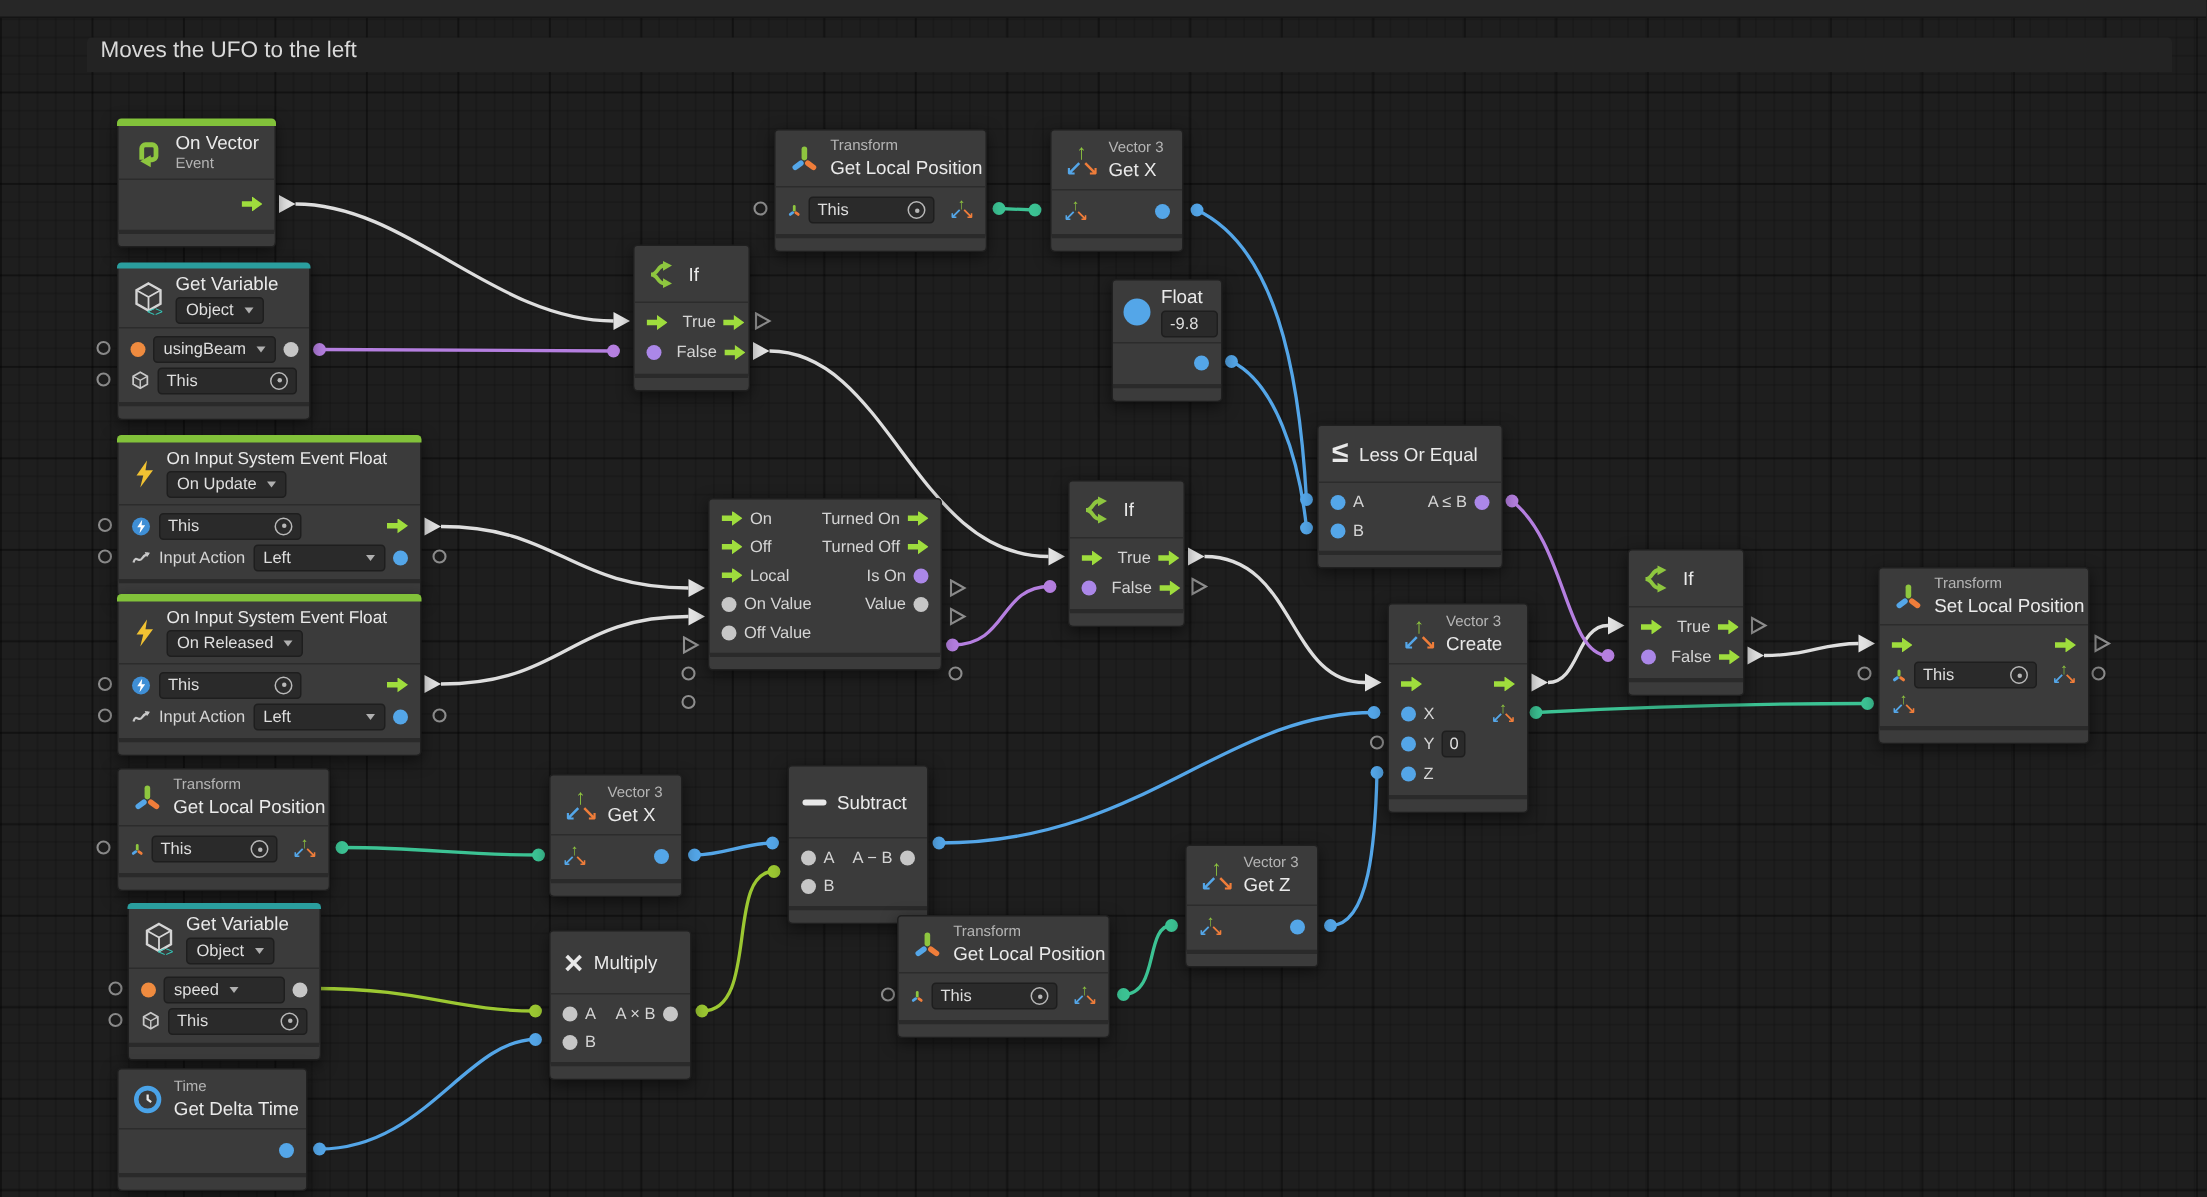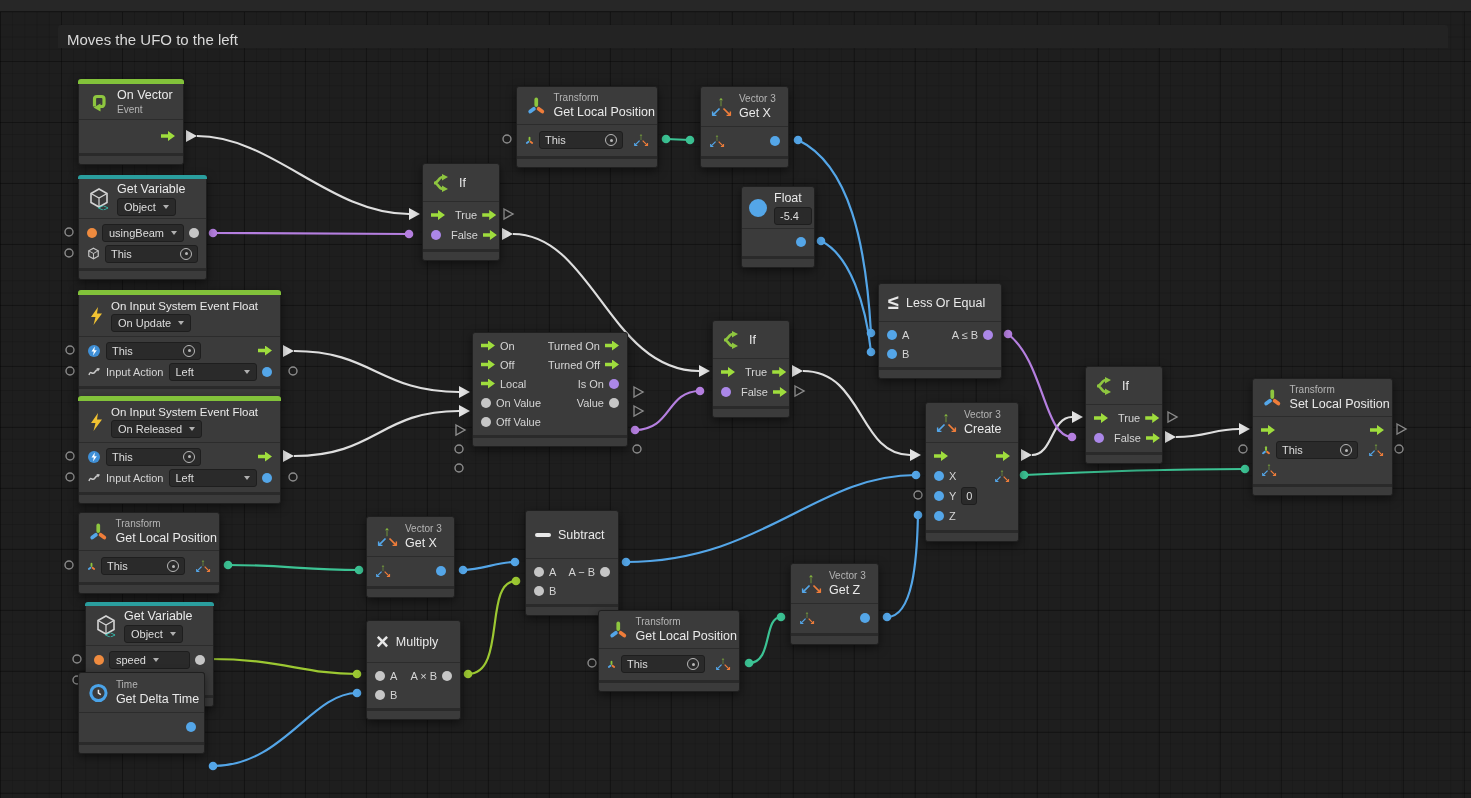--- a/index.html
+++ b/index.html
@@ -7,21 +7,21 @@
        font-family:"Liberation Sans","DejaVu Sans",sans-serif;}
   .grid{position:absolute;inset:0;z-index:0;background-image:
     linear-gradient(rgba(0,0,0,.30) 1px, transparent 1px),
     linear-gradient(90deg, rgba(0,0,0,.30) 1px, transparent 1px),
     linear-gradient(rgba(0,0,0,.12) 1px, transparent 1px),
     linear-gradient(90deg, rgba(0,0,0,.12) 1px, transparent 1px);
     background-size:61px 61px,61px 61px,12.2px 12.2px,12.2px 12.2px;}
   .topstrip{position:absolute;left:0;top:0;width:100%;height:11px;background:#272727;
     border-bottom:1px solid #141414;z-index:0}
   .groupbar{position:absolute;left:58px;top:25px;width:1390px;height:23px;background:#232323;
-    border-radius:3px 3px 0 0;display:flex;align-items:flex-end;padding-left:9px;box-sizing:border-box;
+    border-radius:3px 3px 0 0;display:flex;align-items:flex-start;padding-left:9px;box-sizing:border-box;
     font-size:15px;color:#d9d9d9;z-index:0}
   .wires{position:absolute;left:0;top:0;z-index:1}
   .node{position:absolute;background:#3b3b3b;border:1px solid #1f1f1f;border-radius:3px;
     box-shadow:0 3px 10px rgba(0,0,0,.5);z-index:2;box-sizing:border-box}
   .accent{height:5px;margin:-1px -1px 0;border-radius:3px 3px 0 0}
   .accent.ev{background:#82c23a}
   .accent.var{background:#2a9e9e;height:4px}
   .hdr{display:flex;align-items:center;gap:7px;padding:0 9px;border-bottom:1px solid #2c2c2c;box-sizing:border-box}
   .tcol{display:flex;flex-direction:column;justify-content:center;gap:2px;min-width:0}
   .ttl{font-size:12.5px;color:#eaeaea;white-space:nowrap}
@@ -399,21 +399,21 @@
       </svg>
       <span class="fld" style="flex:1">
         <span>This</span>
         <span class="tgt"></span>
       </span>
     </div>
   </div>
   <div class="ftr"></div>
 </div>
 
-<div class="node" style="left:78px;top:672px;width:127px">
+<div class="node" style="left:78px;top:712px;width:127px">
   <div class="hdr" style="height:40px">
     <svg width="22" height="22" viewBox="0 0 22 22">
       <circle cx="11" cy="11" r="8" fill="none" stroke="#4aa3e8" stroke-width="3.2"></circle>
       <path d="M11 7.5 V11 L13.5 12.8" stroke="#e8e8e8" stroke-width="1.6" fill="none"></path>
     </svg>
     <div class="tcol">
       <span class="cat">Time</span>
       <span class="ttl">Get Delta Time</span>
     </div>
   </div>
@@ -511,21 +511,21 @@
   </div>
   <div class="ftr"></div>
 </div>
 
 <div class="node" style="left:741px;top:186px;width:74px">
   <div class="hdr" style="height:42px;padding:0 7px">
     <span class="floatdot"></span>
     <div class="tcol">
       <span class="ttl">Float</span>
       <span class="fld" style="width:38px">
-        <span>-5.4</span>
+        <span>-9.8</span>
       </span>
     </div>
   </div>
   <div class="ports">
     <div class="prow" style="height:20px">
       <span class="sp"></span>
       <span class="pdot blue"></span>
     </div>
   </div>
   <div class="ftr"></div>

